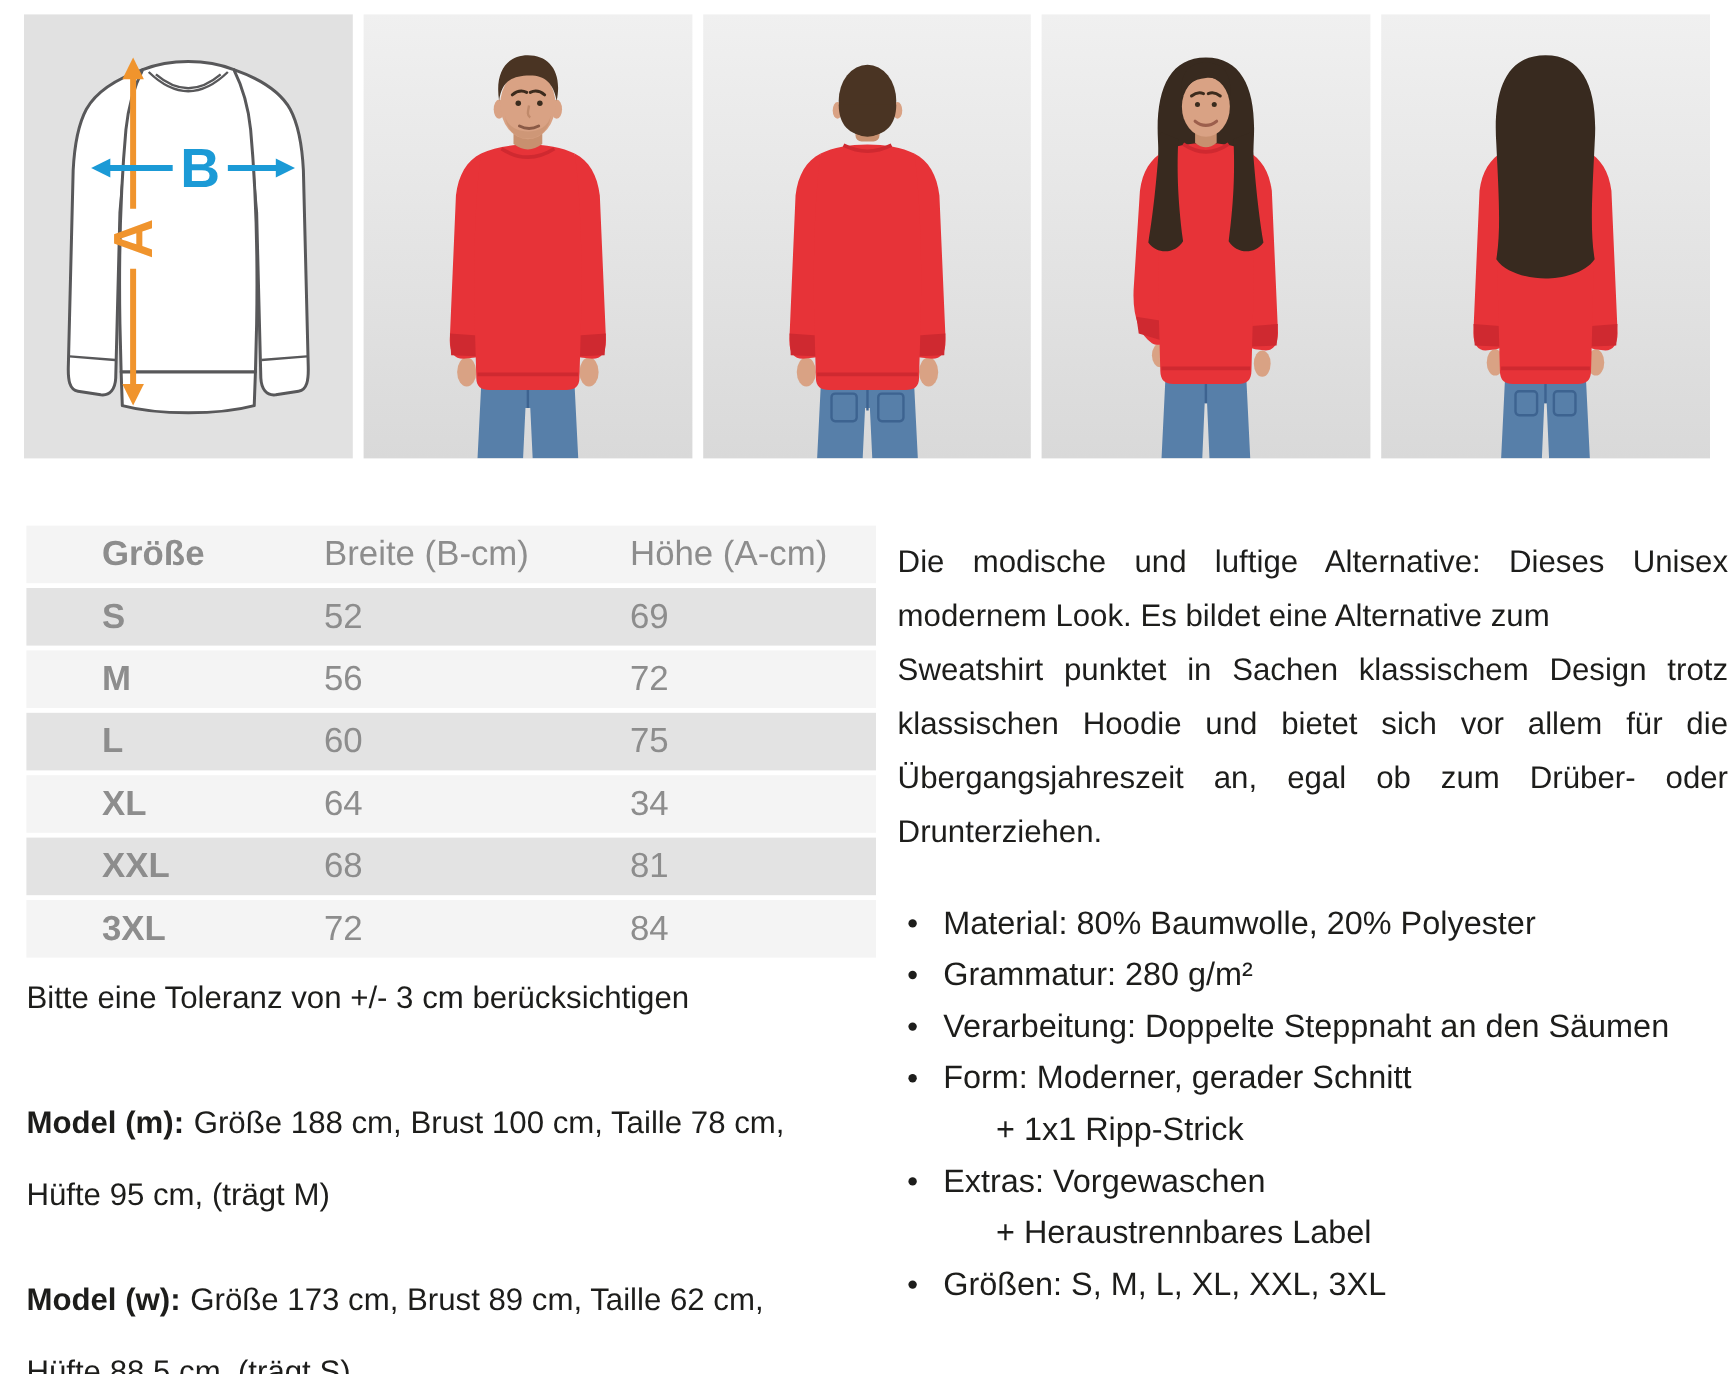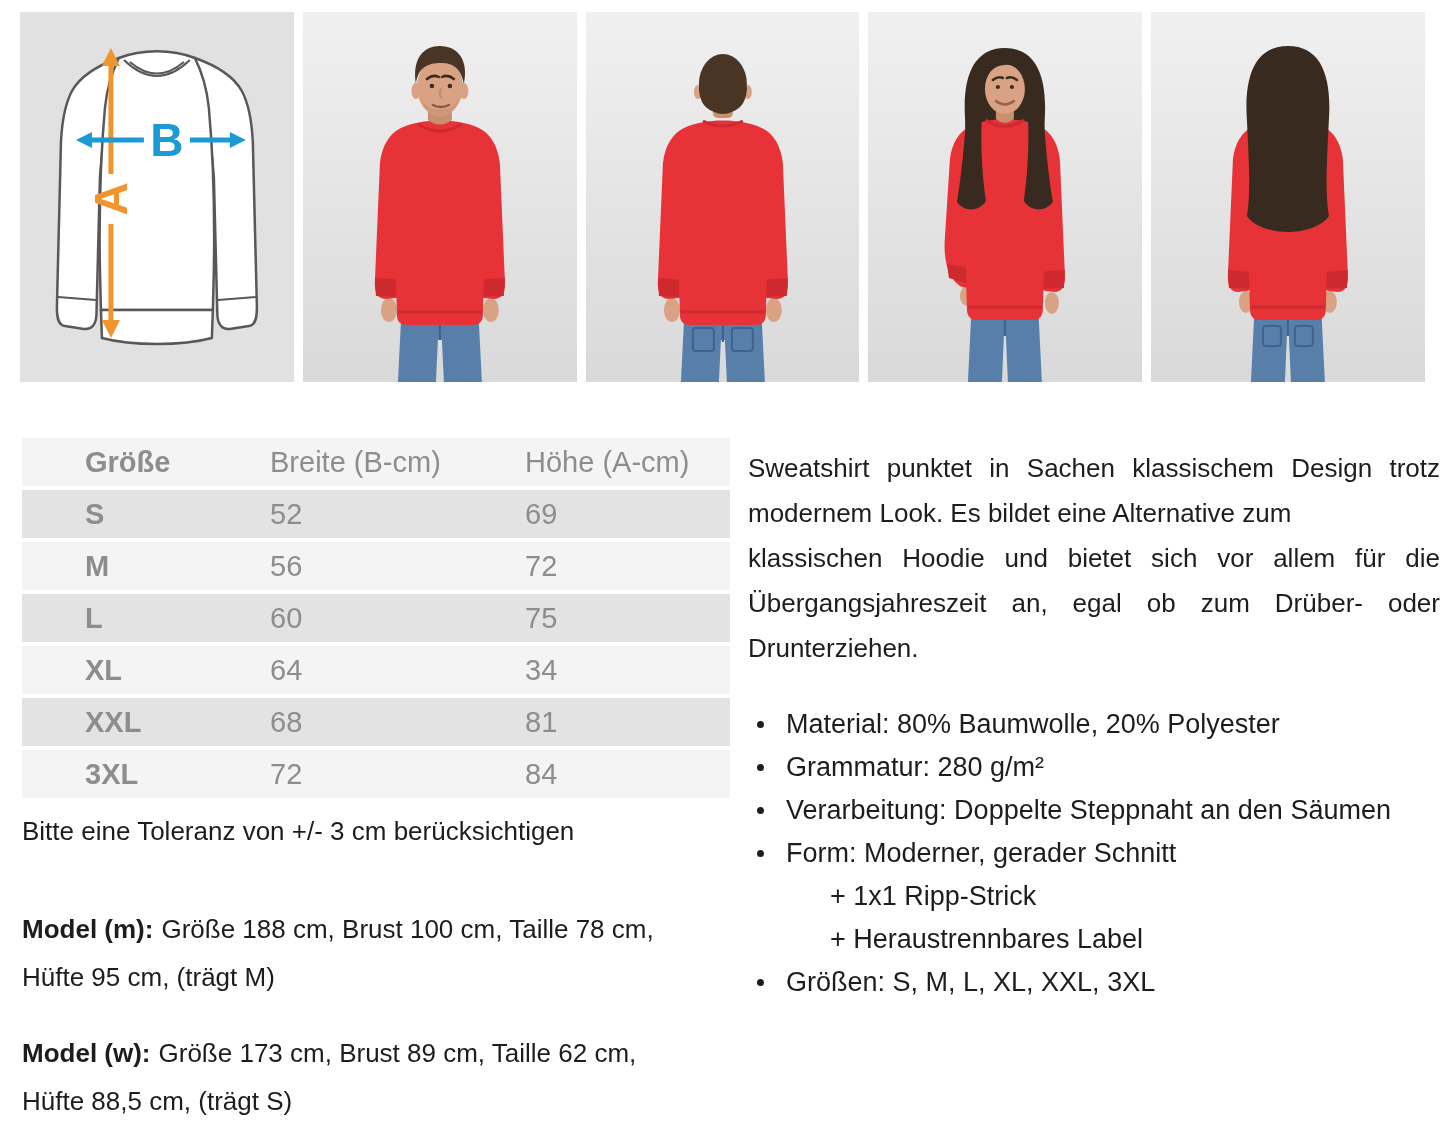--- a/index.html
+++ b/index.html
@@ -41,21 +41,21 @@
 
   .size-table{width:708px;}
   .trow{display:grid;grid-template-columns:248px 255px 1fr;height:48px;margin-bottom:4px;
         align-items:center;background:var(--table-row-light,#f4f4f4);
         color:var(--table-text,#8d8d8d);font-size:29px;}
   .trow.alt{background:var(--table-row-dark,#e3e3e3);}
   .trow .c1{padding-left:63px;font-weight:bold;}
 
   .note{margin:18px 0 0 0;font-size:26px;color:var(--text-dark,#1d1d1b);}
 
-  .model{margin:58px 0 0 0;font-size:26px;line-height:48px;color:var(--text-dark,#1d1d1b);}
+  .model{margin:58px 0 0 0;font-size:26px;line-height:60px;color:var(--text-dark,#1d1d1b);}
   .model + .model{margin-top:28px;}
   .model .model-label{font-weight:bold;}
   .model .model-text{white-space:pre-line;margin-left:8px;}
 
   .desc{margin-top:8px;font-size:26px;line-height:45px;color:var(--text-dark,#1d1d1b);}
   .dline{text-align:left;}
   .dline.j{text-align:justify;text-align-last:justify;}
 
   .specs{list-style:none;margin:32px 0 0 0;padding:0;font-size:27px;color:var(--text-dark,#1d1d1b);}
   .spec{position:relative;padding-left:38px;line-height:43px;}
@@ -255,30 +255,32 @@
 
     <p class="model"><span class="model-label">Model (m):</span><span class="model-text">Größe 188 cm, Brust 100 cm, Taille 78 cm,
 Hüfte 95 cm, (trägt M)</span></p>
 
     <p class="model"><span class="model-label">Model (w):</span><span class="model-text">Größe 173 cm, Brust 89 cm, Taille 62 cm,
 Hüfte 88,5 cm, (trägt S)</span></p>
   </div>
 
   <div class="right-col">
     <div class="desc">
+      <div class="dline j">Die modische und luftige Alternative: Dieses Unisex</div>
+      <div class="dline">modernem Look. Es bildet eine Alternative zum</div>
       <div class="dline j">Sweatshirt punktet in Sachen klassischem Design trotz</div>
-      <div class="dline">modernem Look. Es bildet eine Alternative zum</div>
       <div class="dline j">klassischen Hoodie und bietet sich vor allem für die</div>
       <div class="dline j">Übergangsjahreszeit an, egal ob zum Drüber- oder</div>
       <div class="dline">Drunterziehen.</div>
     </div>
 
     <ul class="specs">
       <li class="spec"><span class="dot"></span><span class="spec-text">Material: 80% Baumwolle, 20% Polyester</span></li>
       <li class="spec"><span class="dot"></span><span class="spec-text">Grammatur: 280 g/m²</span></li>
       <li class="spec"><span class="dot"></span><span class="spec-text">Verarbeitung: Doppelte Steppnaht an den Säumen</span></li>
       <li class="spec"><span class="dot"></span><span class="spec-text">Form: Moderner, gerader Schnitt</span></li>
       <li class="spec cont"><span class="spec-text">+ 1x1 Ripp-Strick</span></li>
+      <li class="spec"><span class="dot"></span><span class="spec-text">Extras: Vorgewaschen</span></li>
       <li class="spec cont"><span class="spec-text">+ Heraustrennbares Label</span></li>
       <li class="spec"><span class="dot"></span><span class="spec-text">Größen:  S, M, L, XL, XXL, 3XL</span></li>
     </ul>
   </div>
 </div>
 
 </body></html>

